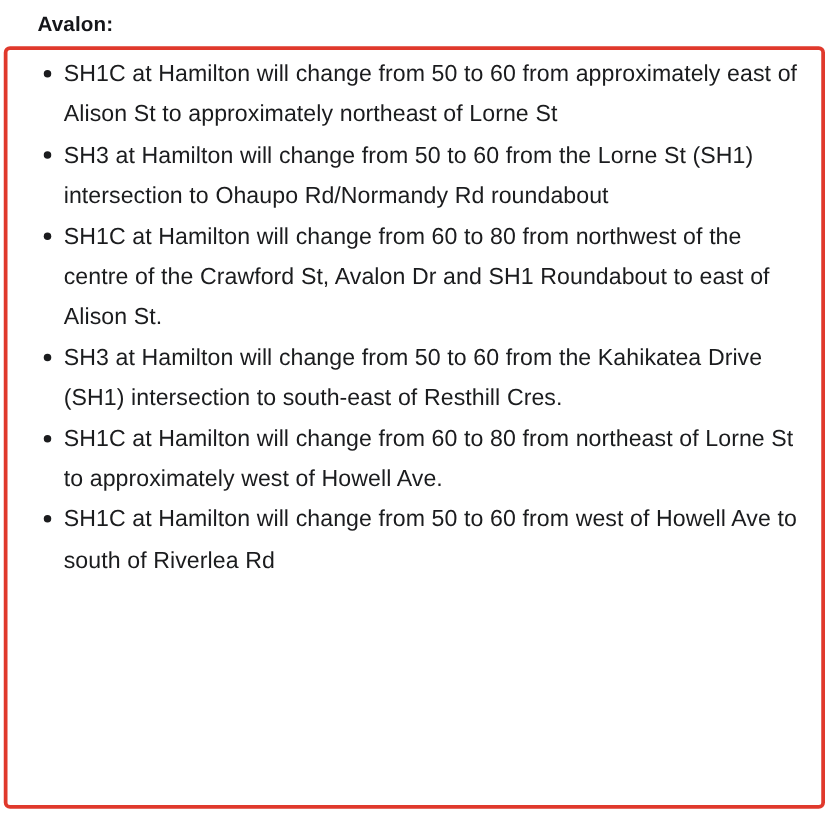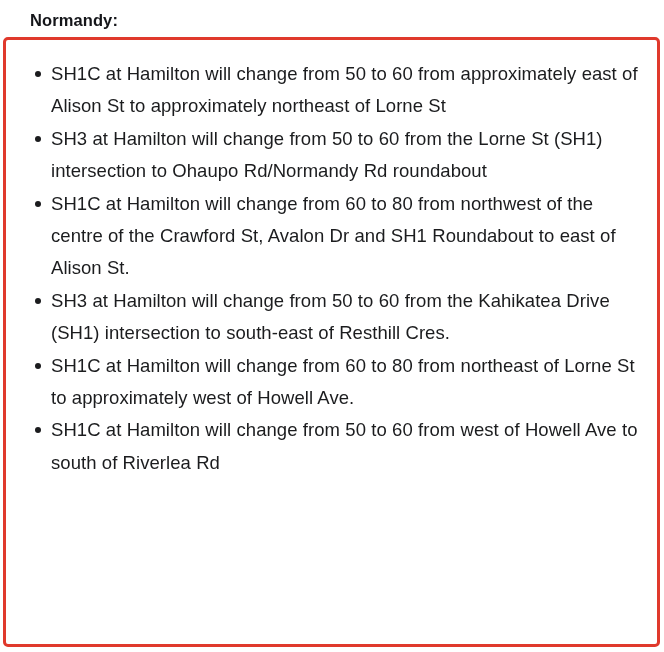--- a/index.html
+++ b/index.html
@@ -45,21 +45,21 @@
     box-sizing: border-box;
     border: 3px solid #e0392c;
     border-radius: 5px;
     background: #ffffff;
     overflow: hidden;
   }
 
   .bullet-list {
     list-style: none;
     margin: 0;
-    padding: 18px 10px 10px 0;
+    padding: 3px 10px 10px 0;
     box-sizing: border-box;
   }
 
   .bullet-item {
     position: relative;
     margin: 0 0 0 0;
     padding: 0 0 0 45px;
     font-size: 18.5px;
     line-height: 32.4px;
     color: #1b1c1e;
@@ -79,21 +79,21 @@
 
   .bullet-text {
     display: block;
   }
 </style>
 </head>
 <body>
 
 <div class="page">
 
-  <h3 class="section-heading">Normandy:</h3>
+  <h3 class="section-heading">Avalon:</h3>
 
   <div class="callout-box">
     <ul class="bullet-list">
 
       <li class="bullet-item">
         <span class="bullet-marker"></span>
         <span class="bullet-text">SH1C at Hamilton will change from 50 to 60 from approximately east of Alison St to approximately northeast of Lorne St</span>
       </li>
 
       <li class="bullet-item">

